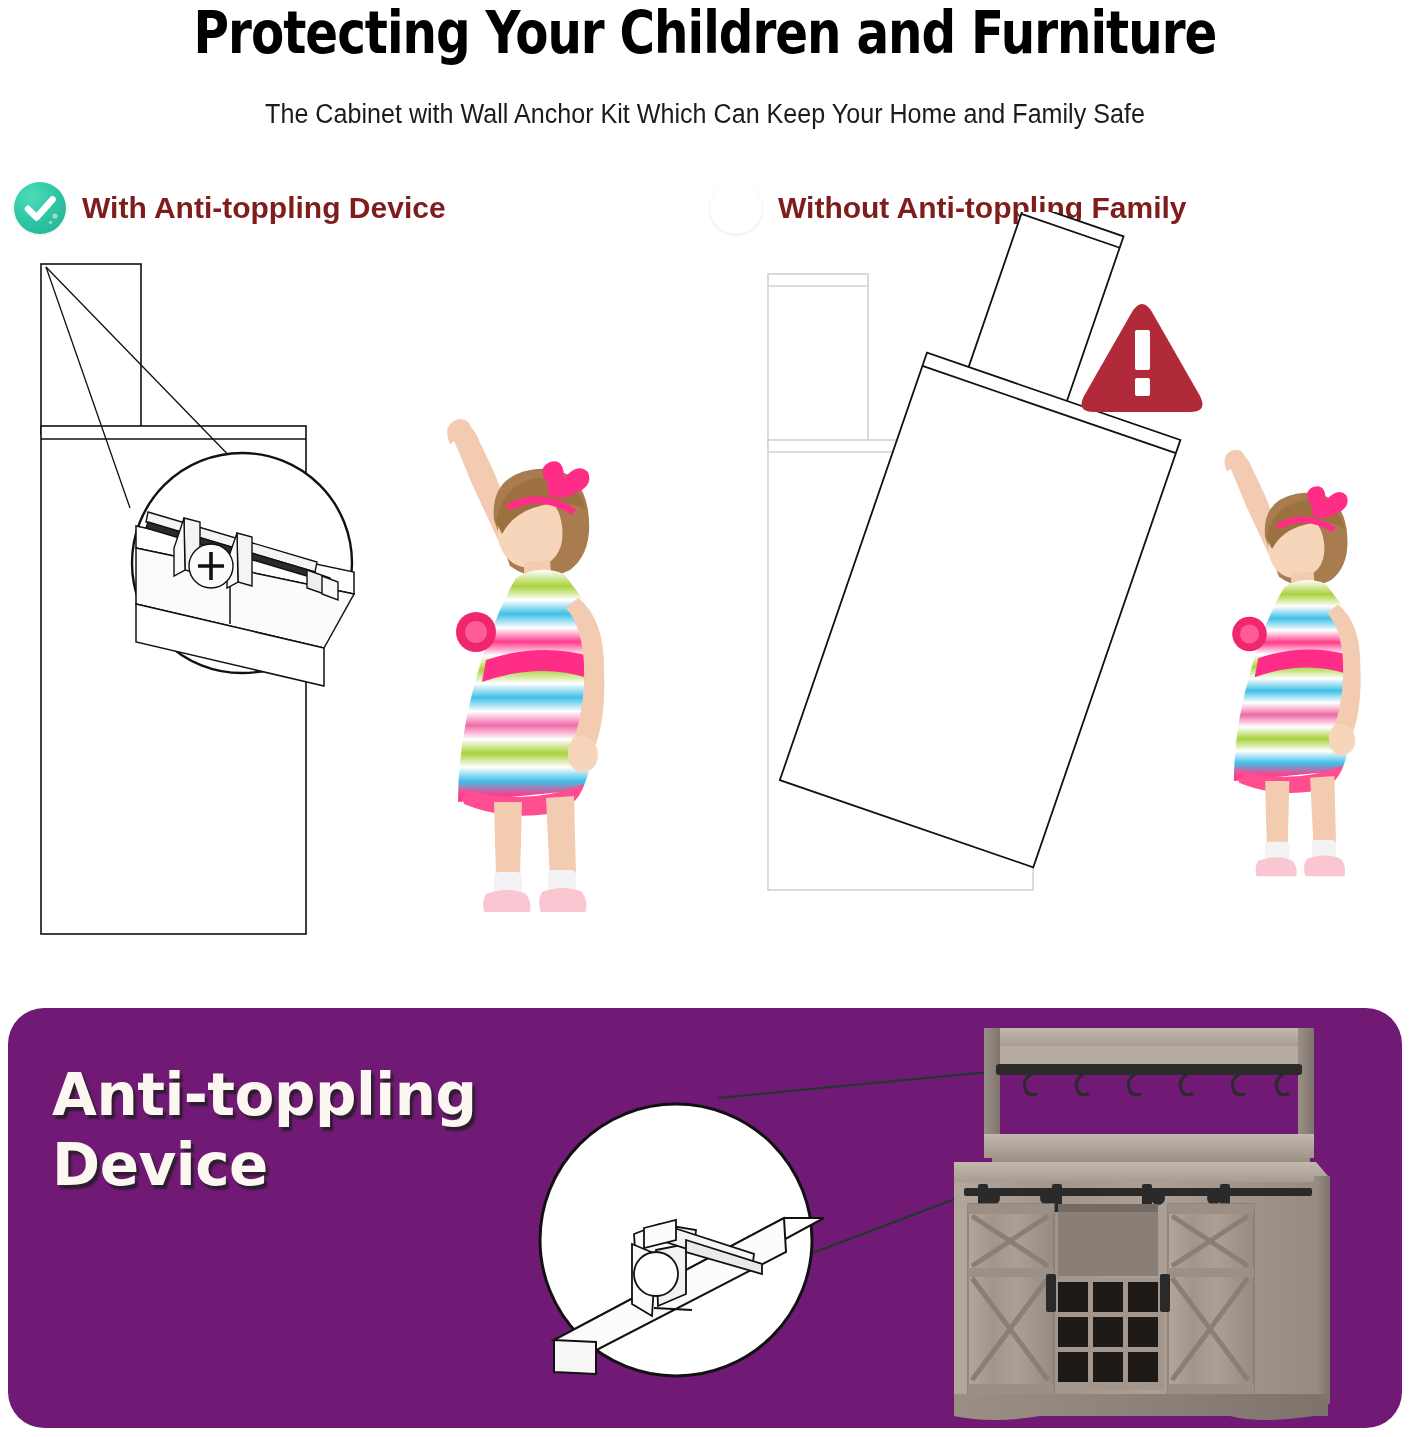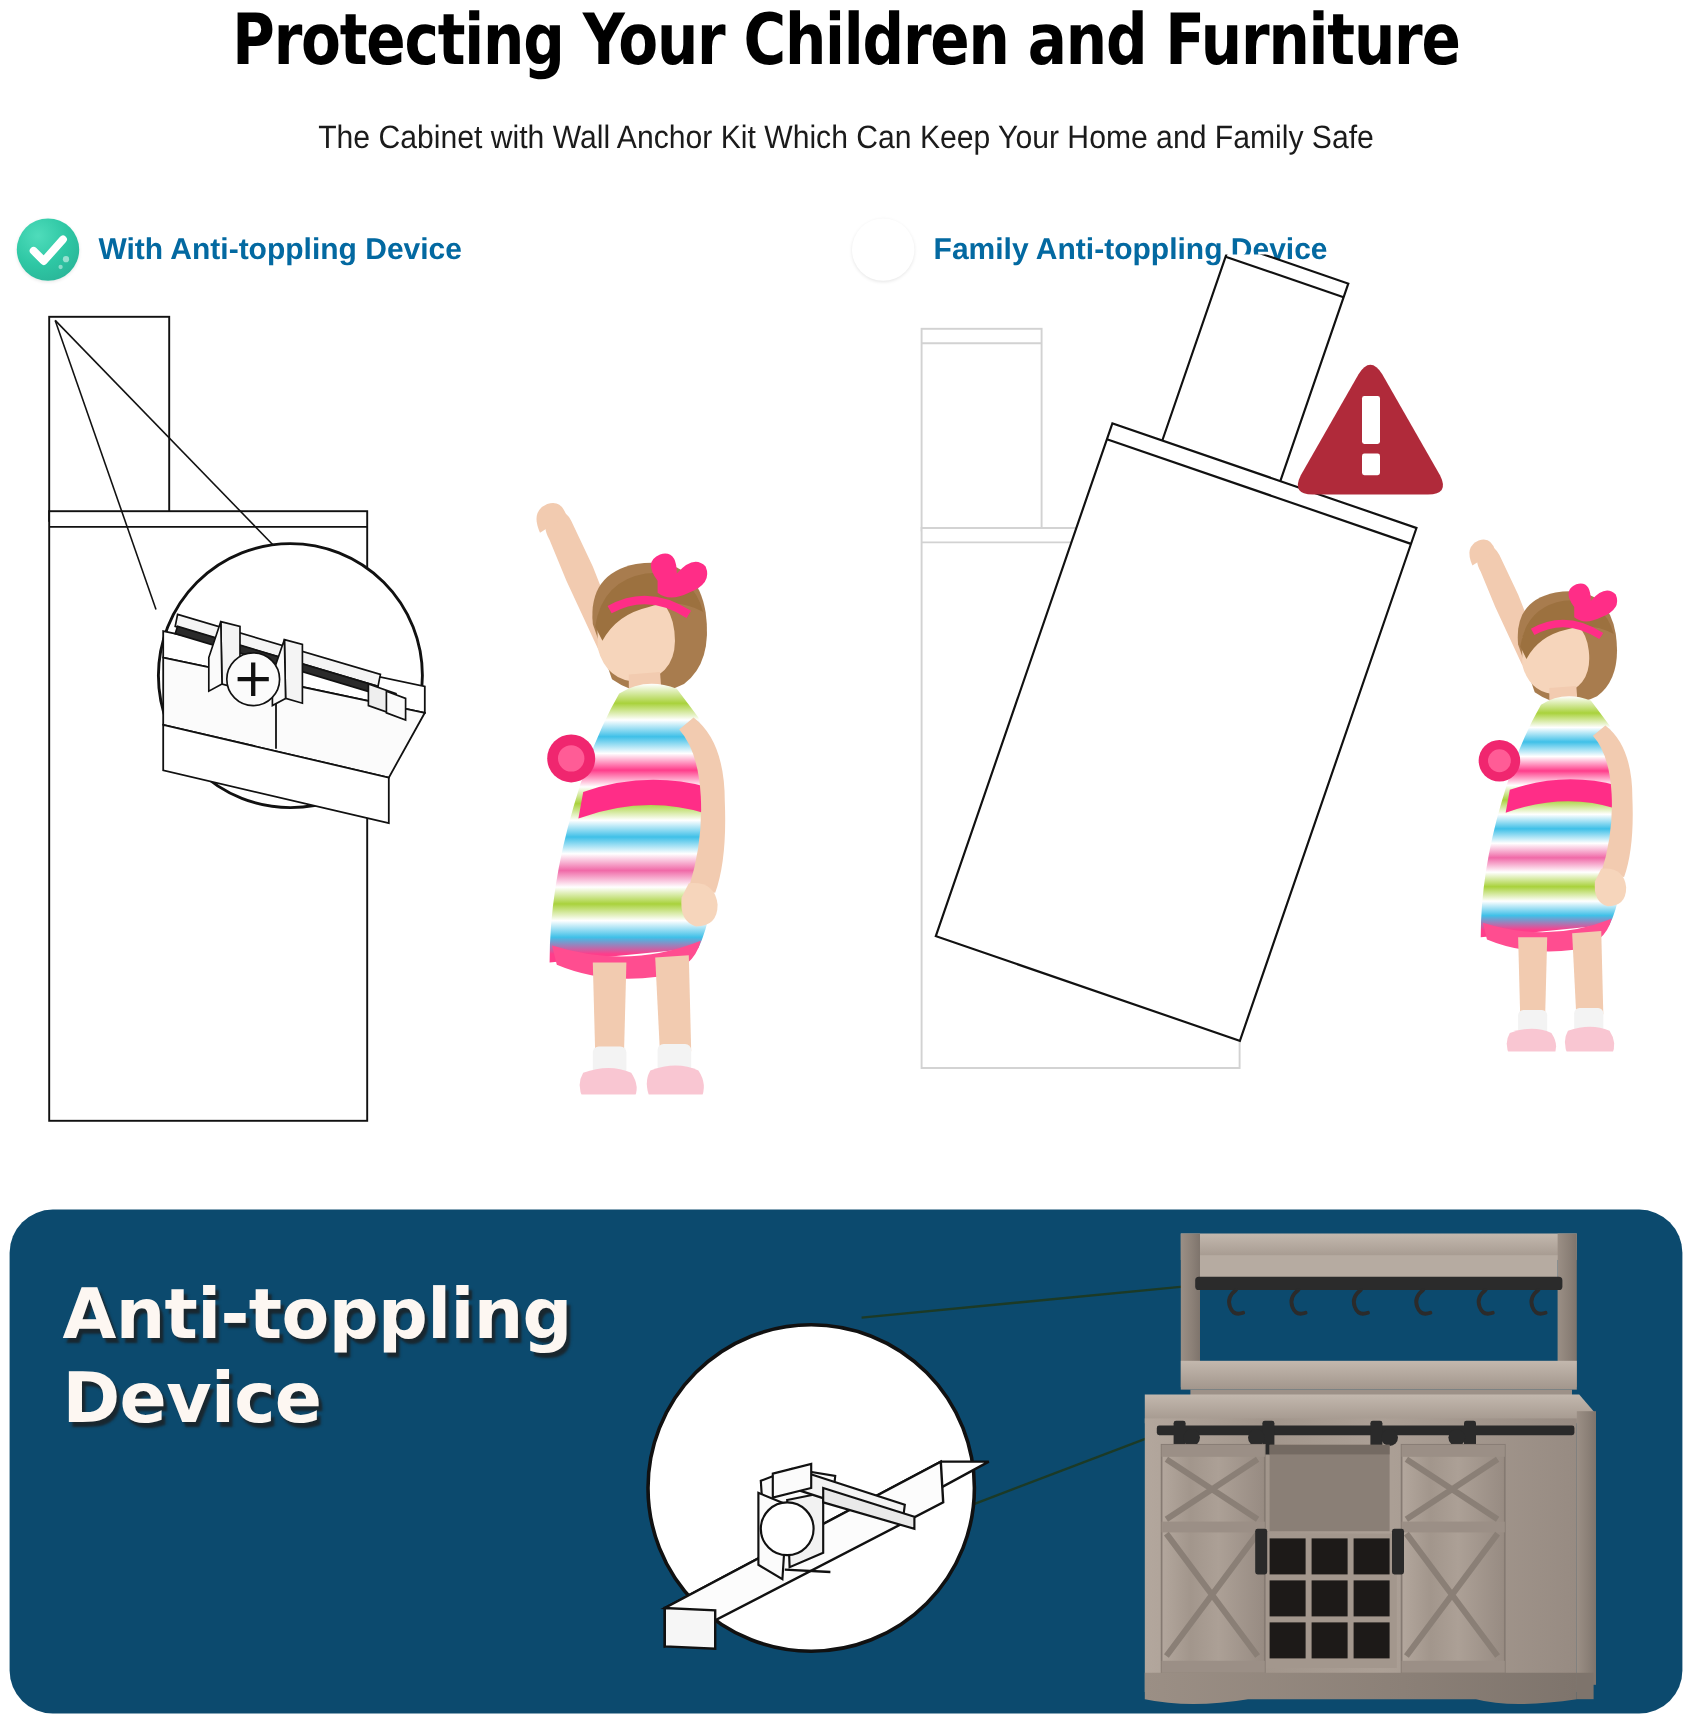--- a/index.html
+++ b/index.html
@@ -38,34 +38,34 @@
   .badge-row{ position:absolute; display:flex; align-items:center; gap:16px; }
   .badge{
     width:52px; height:52px; border-radius:50%;
     position:relative; flex:0 0 auto;
     box-shadow:0 1px 3px rgba(0,0,0,.10);
   }
   .badge.ok{ background:radial-gradient(circle at 34% 28%, #4fdcbb 0%, #2ec7a4 48%, #28ac92 100%); }
   .badge.no{ background:radial-gradient(circle at 34% 28%, #ff7090 0%, #f0robot 0%, #f04a6e 45%, #e11e51 100%); }
   .badge .glyph{ position:absolute; inset:0; }
   .badge-label{
-    font-size:25px; font-weight:600; color:#0369a1; white-space:nowrap;
+    font-size:30px; font-weight:600; color:#7f1d1d; white-space:nowrap;
     font-family:"Liberation Sans", sans-serif;
   }
 
   
   .lineart{ position:absolute; }
 
   
   .girl{ position:absolute; }
 
   
   #green-panel{
     position:absolute; left:8px; top:1008px; width:1394px; height:420px;
-    background:#0c4a6e; border-radius:36px;
+    background:#701a75; border-radius:36px;
   }
   #panel-heading{
     position:absolute; left:44px; top:52px; width:520px;
     font-family:"DejaVu Sans", sans-serif;
     font-weight:700; font-size:58px; line-height:70px;
     color:#fdf7f2;
     text-shadow: 3px 4px 2px rgba(30,30,30,.78);
     letter-spacing:-0.5px;
   }
   #panel-heading .l2{ display:block; }
@@ -192,21 +192,21 @@
   </svg>
 
   <div class="badge-row" style="left:710px; top:22px;">
     <div class="badge no">
       <svg class="glyph" viewBox="0 0 52 52">
         <path d="M17 17 L35 35 M35 17 L17 35" fill="none" stroke="#ffffff" stroke-width="7" stroke-linecap="round"></path>
         <circle cx="41" cy="24" r="2.2" fill="rgba(255,255,255,.5)"></circle>
         <circle cx="40" cy="32" r="1.7" fill="rgba(255,255,255,.45)"></circle>
       </svg>
     </div>
-    <span class="badge-label">Family Anti-toppling Device</span>
+    <span class="badge-label">Without Anti-toppling Family</span>
   </div>
 
   <svg class="lineart" style="left:752px; top:52px;" width="470" height="740" viewBox="0 0 470 740">
 
     <g fill="#ffffff" stroke="#d2d2d2" stroke-width="1.6">
       <rect x="16" y="62" width="100" height="168"></rect>
       <line x1="16" y1="74" x2="116" y2="74"></line>
       <rect x="16" y="228" width="265" height="450"></rect>
       <line x1="16" y1="240" x2="281" y2="240"></line>
     </g>

